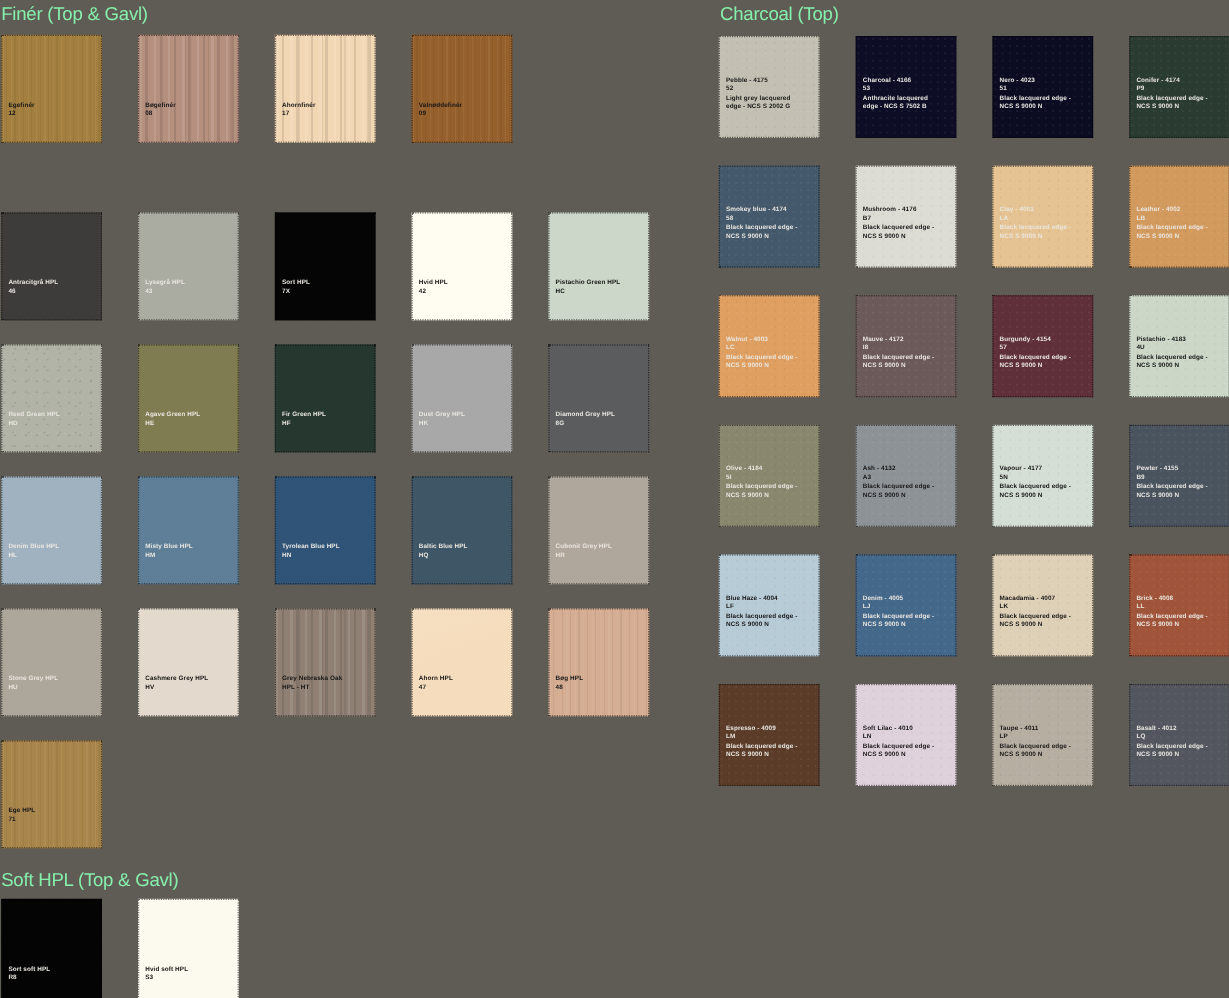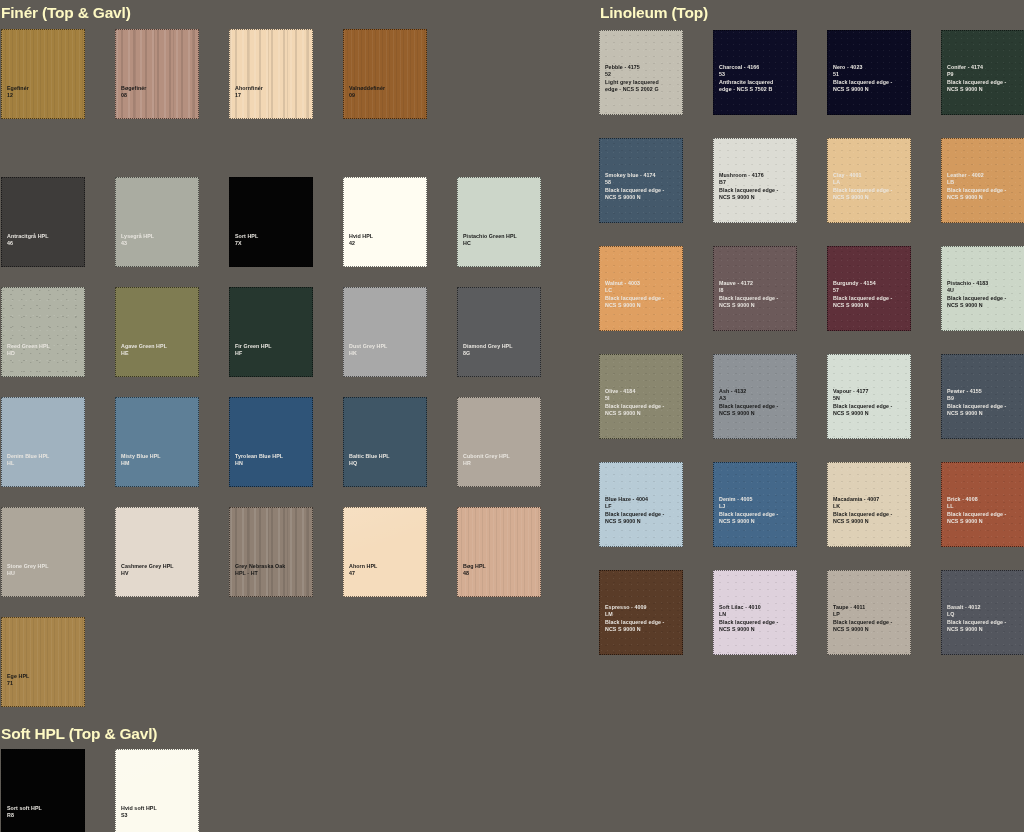--- a/index.html
+++ b/index.html
@@ -9,22 +9,22 @@
     font-family: "Liberation Sans", sans-serif;
     overflow: hidden;
   }
   .page { position: relative; width: 1024px; height: 832px; }
 
   .col-left  { position: absolute; left: 0;   top: 0; width: 580px; height: 832px; }
   .col-right { position: absolute; left: 595px; top: 0; width: 429px; height: 832px; }
 
   .section-title {
     font-size: 15.5px;
-    font-weight: 700;
-    color: #fef9c3;
+    font-weight: 400;
+    color: #86efac;
     letter-spacing: -0.2px;
     padding-left: 1px;
     white-space: nowrap;
   }
   #finer-title    { position: absolute; left: 0; top: 4px; }
   #hpl-title      { position: absolute; left: 0; top: 151px; }
   #softhpl-title  { position: absolute; left: 0; top: 725px; }
   #lino-title     { position: absolute; left: 4px; top: 4px; }
 
   
@@ -322,21 +322,21 @@
           <div class="tex soft-sheen"></div>
           <div class="lbl">
             <span class="l">Hvid soft HPL</span>
             <span class="l">S3</span>
           </div>
         </div>
       </div>
   </div>
 
   <div class="col-right">
-    <h2 class="section-title" id="lino-title">Linoleum (Top)</h2>
+    <h2 class="section-title" id="lino-title">Charcoal (Top)</h2>
     <div class="grid lino-grid" id="lino-grid">
         <div class="swatch h-lino on-light" style="background: rgb(195, 191, 178);">
           <div class="tex lino-tex"></div>
           <div class="lbl">
             <span class="l">Pebble - 4175</span>
             <span class="l">52</span>
             <span class="l">Light grey lacquered</span>
             <span class="l">edge - NCS S 2002 G</span>
           </div>
         </div>

